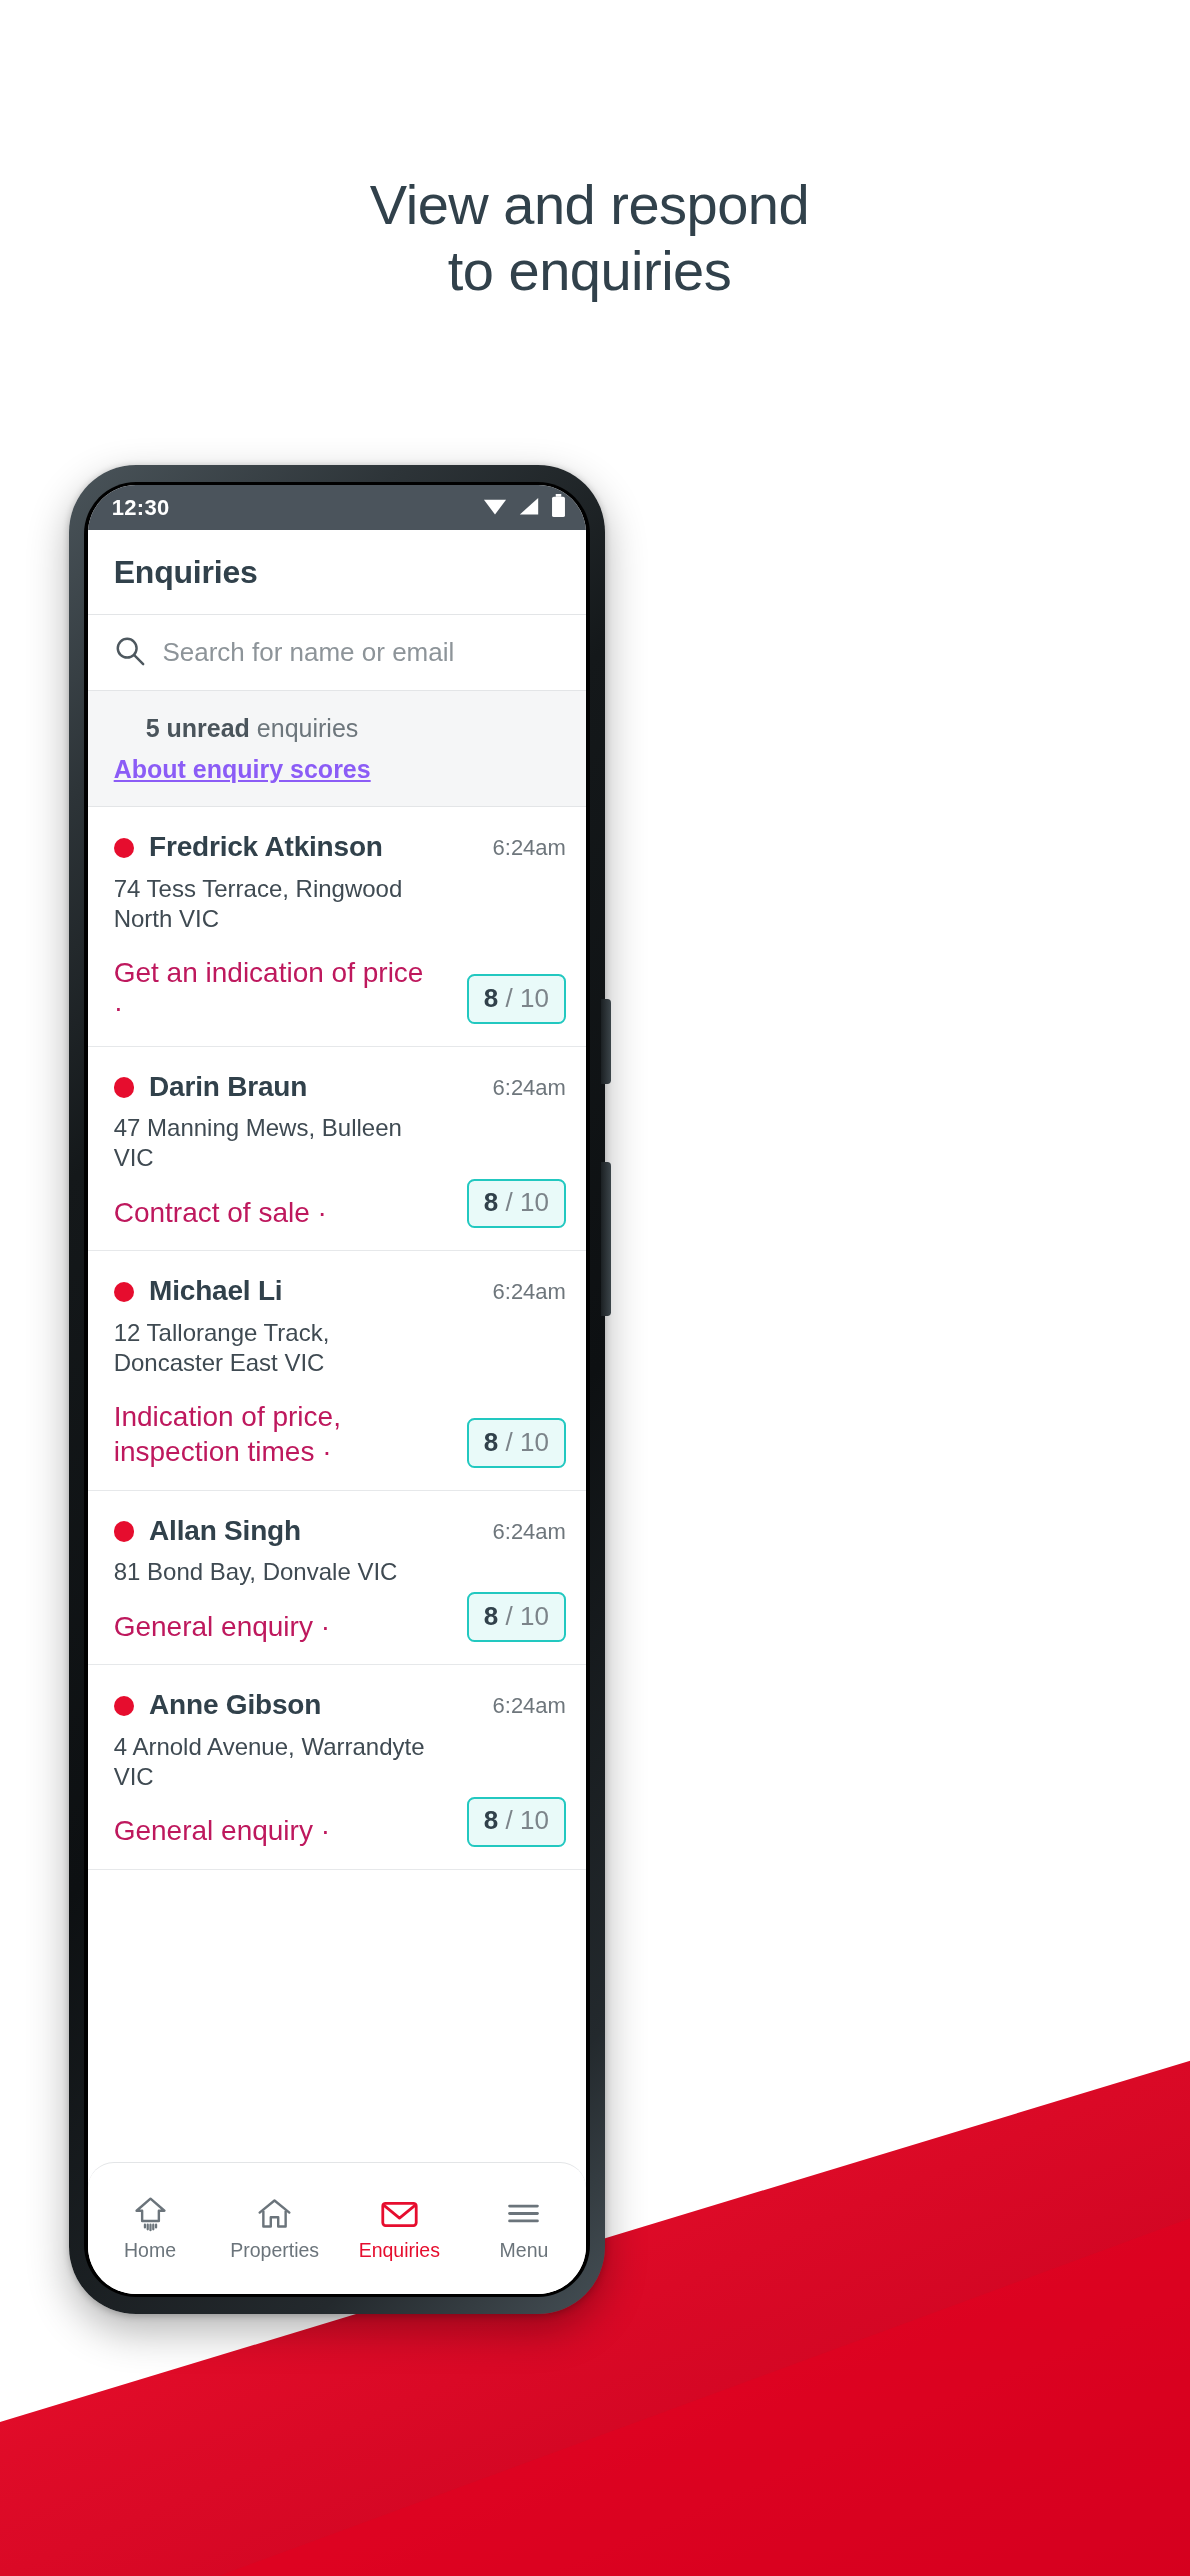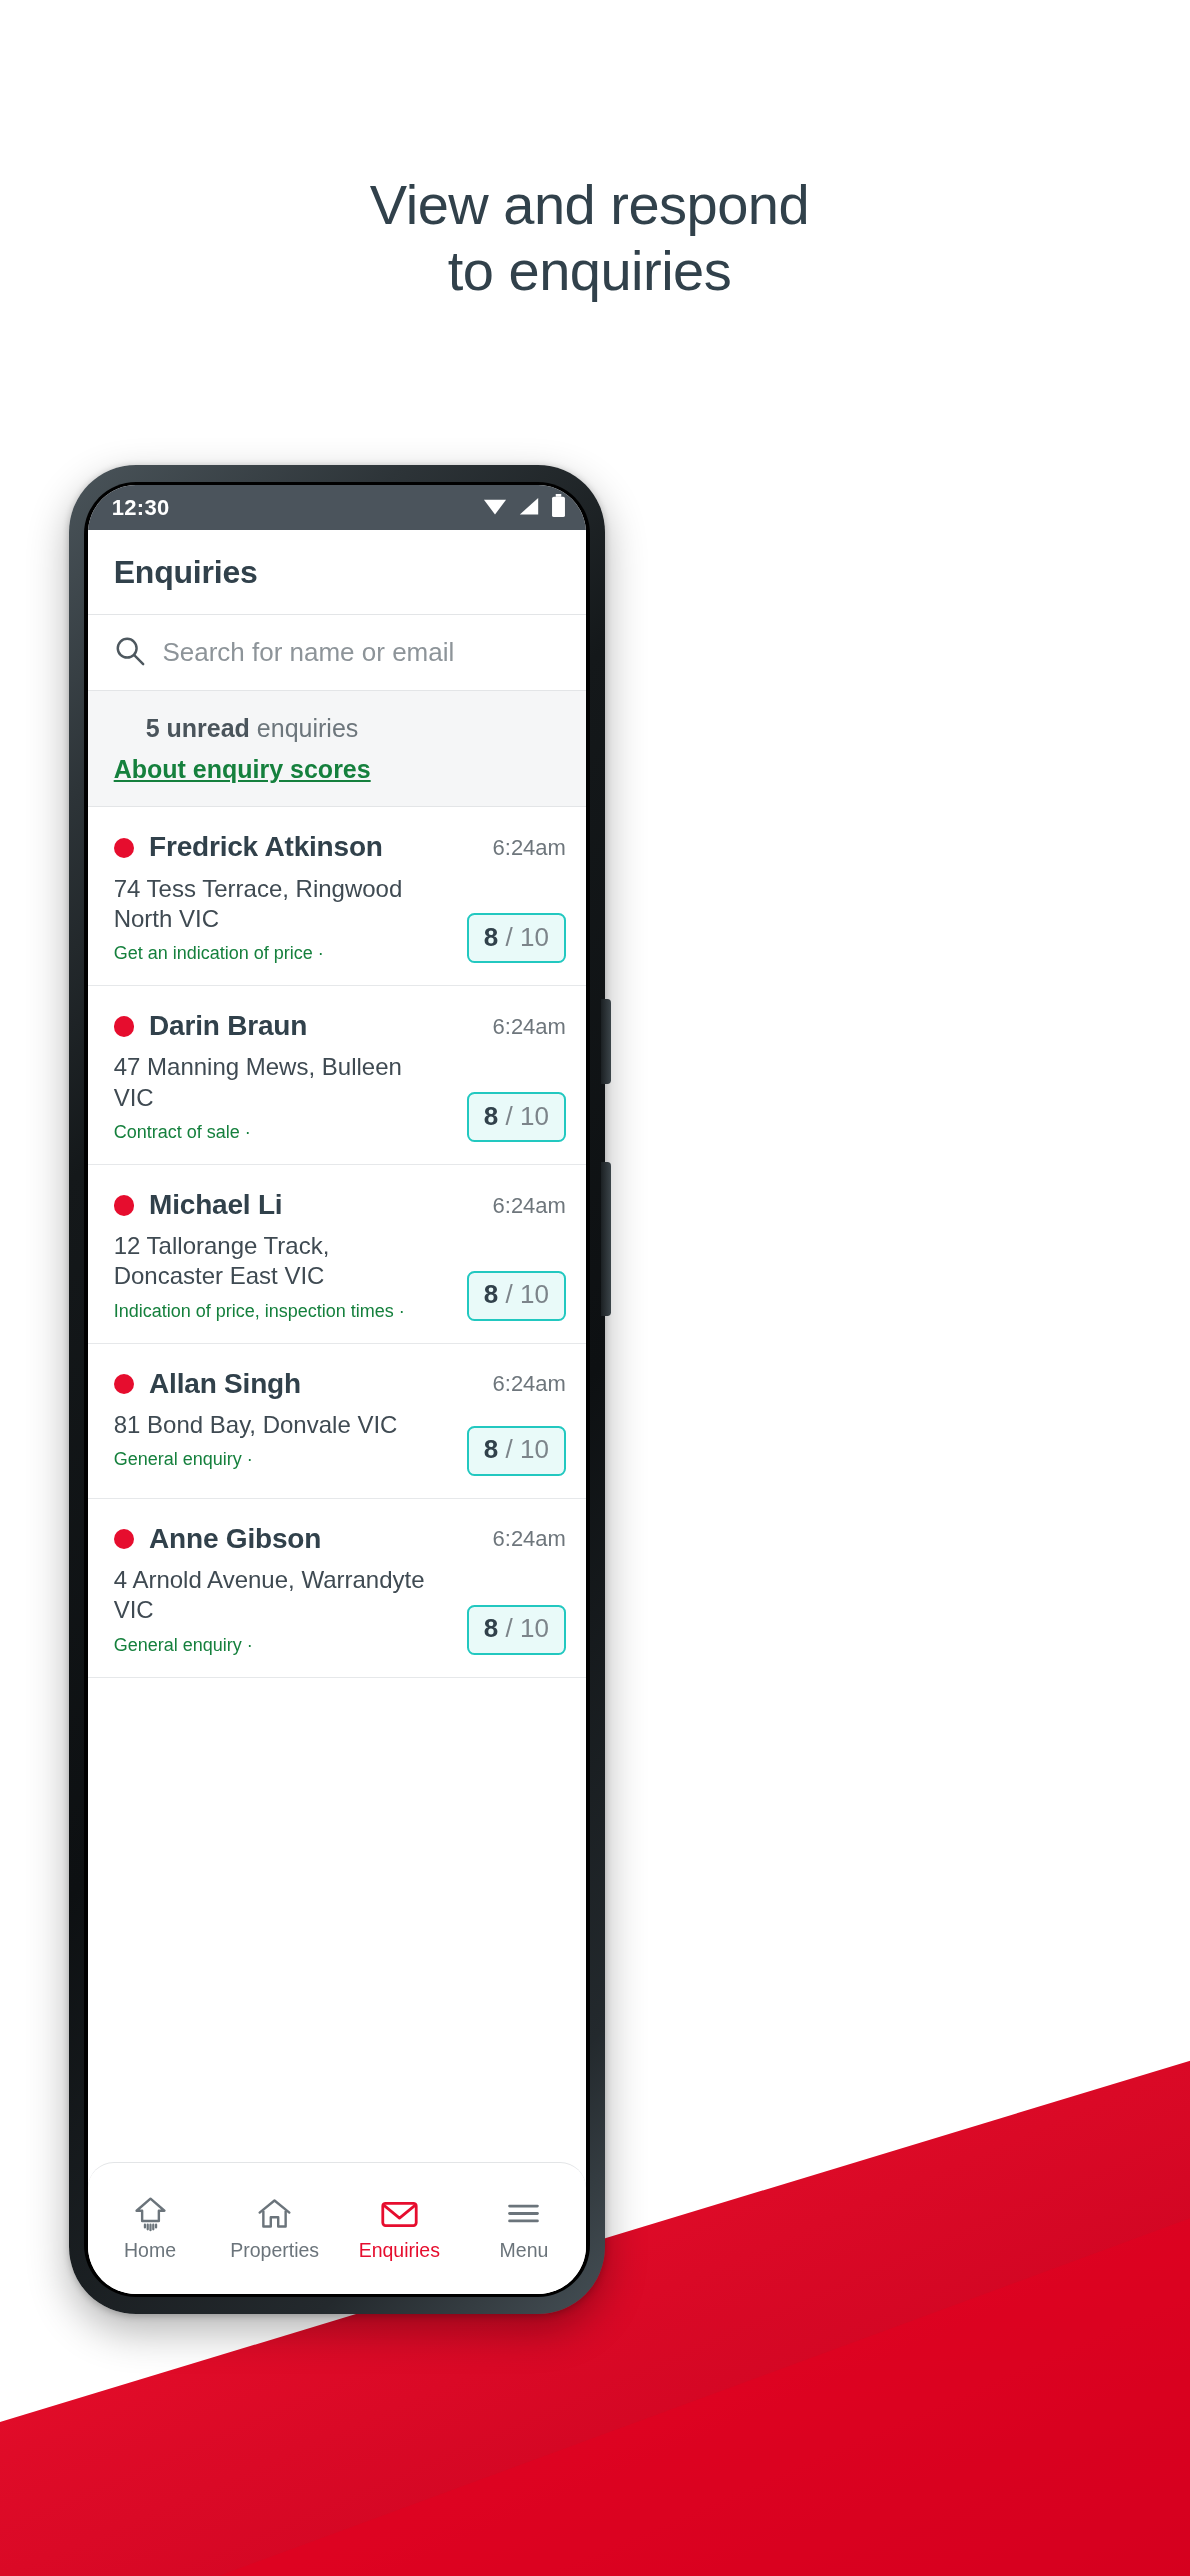--- a/index.html
+++ b/index.html
@@ -97,21 +97,21 @@
   #unread-banner {
     flex:0 0 auto;
     background:#F5F6F7;
     border-bottom:0.9px solid #E3E5E7;
     padding:20.4px 26px 22px 26px;
   }
   #unread-line { font-size:25px; color:#6D767C; line-height:1.3;margin-left:32px; }
   #unread-line b { color:#4A545B; font-weight:bold; }
   #scores-link {
     display:inline-block; margin-top:11px;
-    font-size:25px; font-weight:bold; color:#15803d;
+    font-size:25px; font-weight:bold; color:#8b5cf6;
   }
 
   
   #enquiry-list { flex:1 1 auto; background:#fff; overflow:hidden; }
   .enq-row {
     position:relative;
     padding:22px 20.4px 20.4px 26px;
     border-bottom:0.9px solid #E6E8EA;
     min-height:155px;
   }
@@ -127,21 +127,21 @@
   }
   .enq-time {
     font-size:22px; color:#6E767C; flex:0 0 auto;
     margin-top:5.6px; white-space:nowrap;
   }
   .enq-address {
     font-size:24px; color:#3F4A52; margin-top:9.3px;
     padding-right:139px; line-height:1.26;
   }
   .enq-type {
-    font-size:18px; color:#15803d; margin-top:8px;
+    font-size:28px; color:#be185d; margin-top:21px;
     padding-right:139px; line-height:1.26;
   }
   .score-badge {
     position:absolute; right:20.4px; bottom:22px;
     border:2.8px solid #22C8C0;
     background:#E9FAF9;
     border-radius:7.4px;
     padding:6.5px 15px 8.3px 15px;
     font-size:26px;
     white-space:nowrap;

